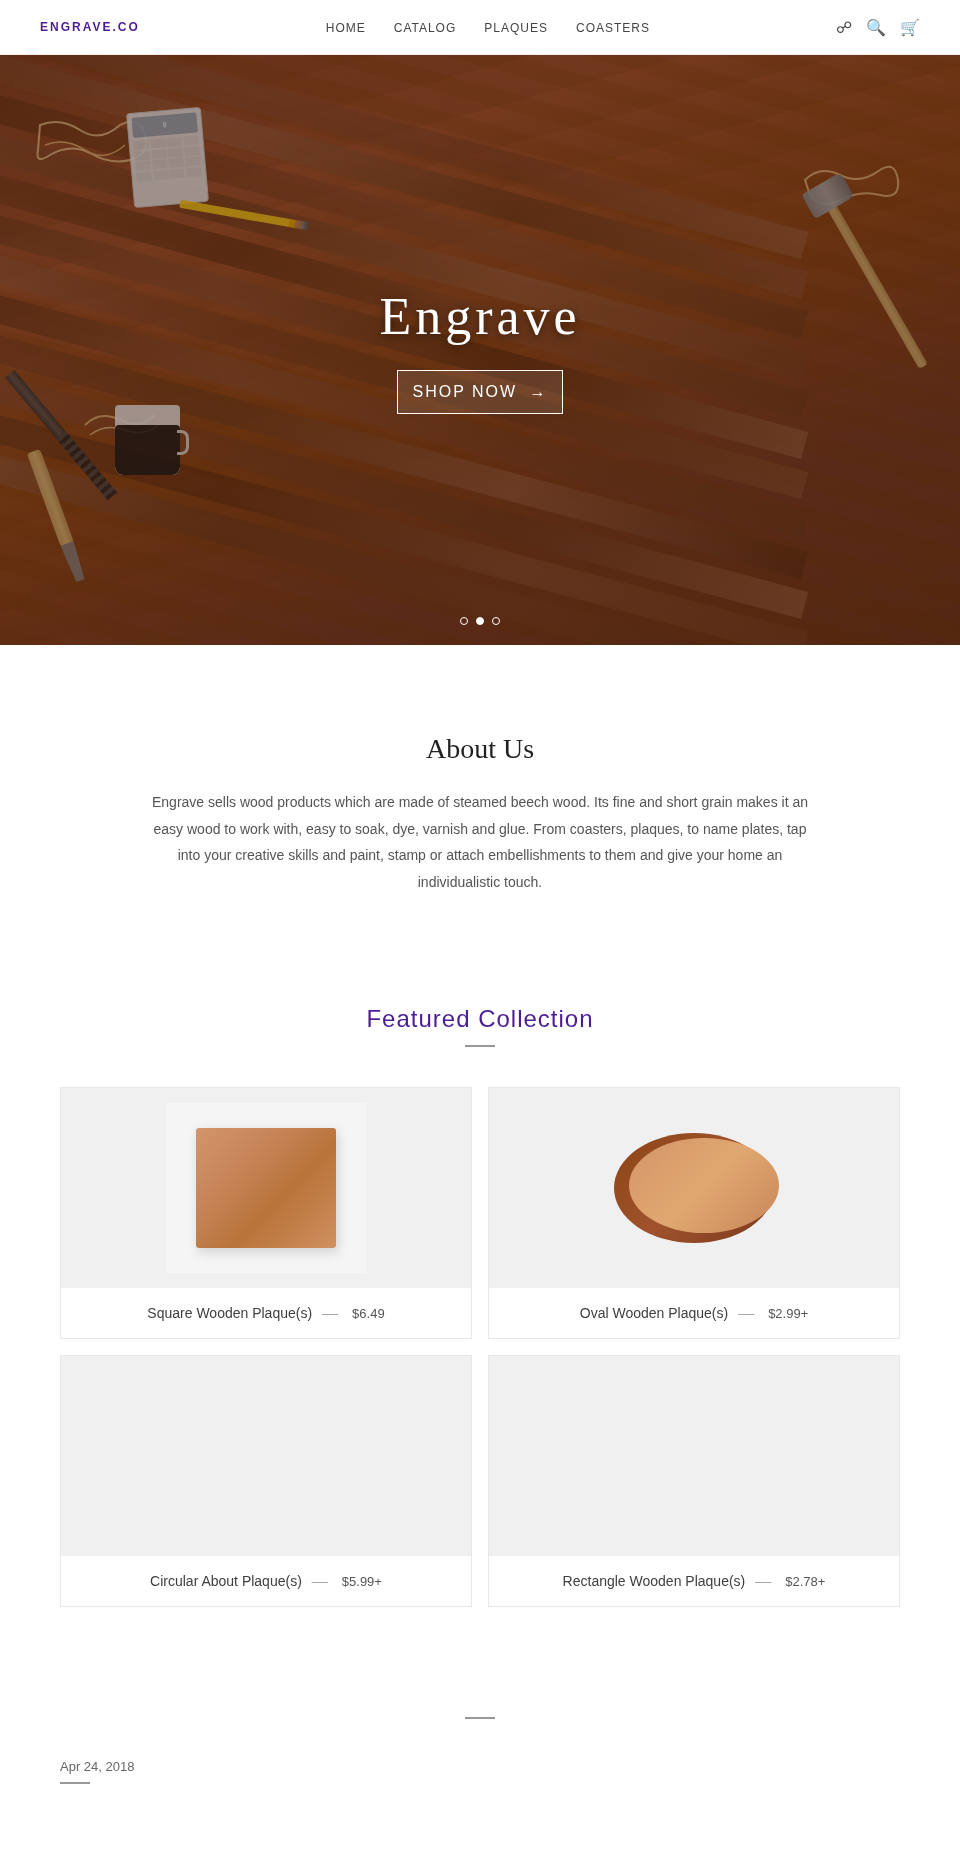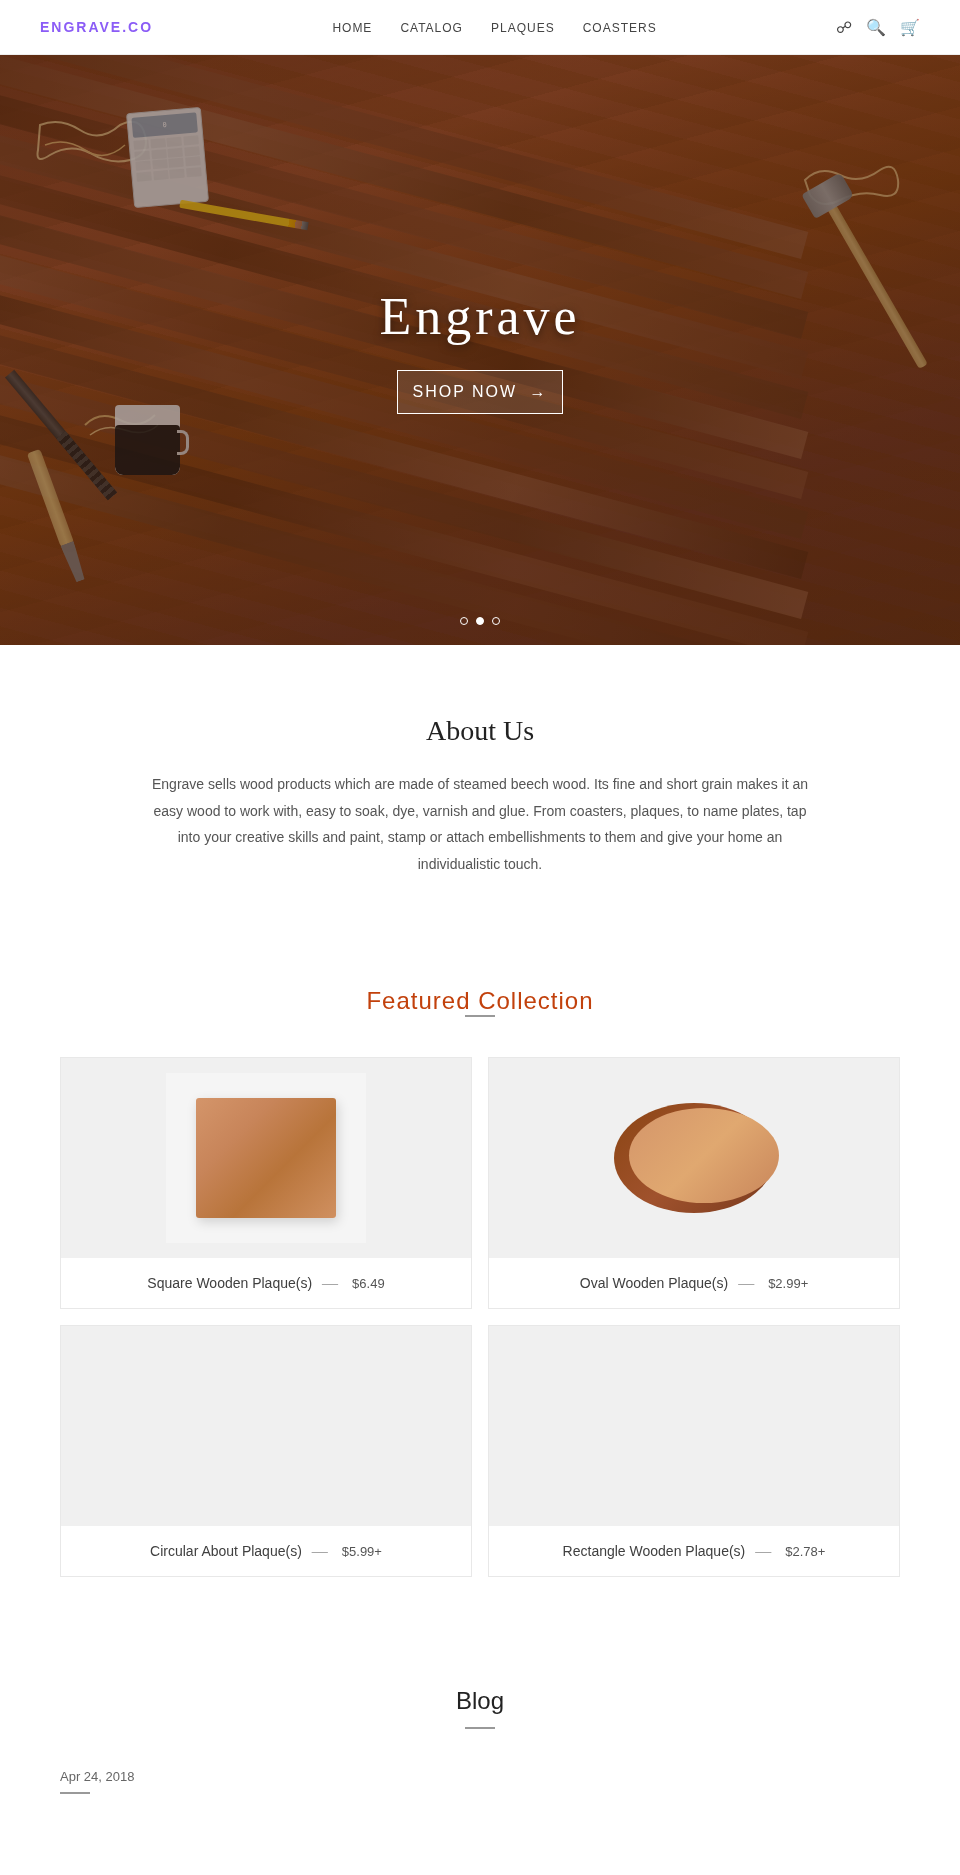--- a/index.html
+++ b/index.html
@@ -4,21 +4,21 @@
   <style>
     * { margin: 0; padding: 0; box-sizing: border-box; }
     body { font-family: 'Georgia', serif; color: #333; background: #fff; width: 960px; }
 
     
     nav {
       display: flex; align-items: center; justify-content: space-between;
       padding: 0 40px; height: 55px; background: #fff;
       border-bottom: 1px solid #eee; position: relative; z-index: 10;
     }
-    .nav-logo { font-size: 14px; letter-spacing: 2px; font-weight: 600; color: #8b5cf6; font-family: sans-serif; }
+    .nav-logo { font-size: 12px; letter-spacing: 2px; font-weight: 600; color: #4c1d95; font-family: sans-serif; }
     .nav-links { display: flex; gap: 28px; list-style: none; }
     .nav-links li a { text-decoration: none; color: #444; font-size: 12px; letter-spacing: 1px; font-family: sans-serif; text-transform: uppercase; }
     .nav-icons { display: flex; gap: 14px; align-items: center; }
     .nav-icon { font-size: 16px; cursor: pointer; color: #444; }
 
     
     .hero {
       position: relative; width: 100%; height: 590px;
       background: linear-gradient(135deg, #6b3a2a 0%, #8b4513 30%, #a0522d 50%, #7a3b1e 70%, #5c2e14 100%);
       overflow: hidden; display: flex; align-items: center; justify-content: center;
@@ -38,26 +38,26 @@
       letter-spacing: 2px; font-family: sans-serif; text-transform: uppercase;
       background: rgba(255,255,255,0.1); cursor: pointer;
     }
     .hero-arrow { display: inline-block; margin-left: 6px; }
     .carousel-dots { position: absolute; bottom: 20px; left: 50%; transform: translateX(-50%); display: flex; gap: 8px; z-index: 5; }
     .dot { width: 8px; height: 8px; border-radius: 50%; border: 1px solid #fff; background: transparent; cursor: pointer; }
     .dot.active { background: #fff; }
 
     
     .about-section { padding: 70px 120px; text-align: center; }
-    .about-title { font-size: 28px; font-weight: 400; margin-bottom: 24px; color: #222; }
+    .about-title { font-size: 28px; font-weight: 400; margin-bottom: 24px; color: #222; margin-top: 18px; }
     .about-text { font-size: 14px; line-height: 1.9; color: #555; max-width: 660px; margin: 0 auto; font-family: sans-serif; }
 
     
     .featured-section { padding: 40px 60px 60px; text-align: center; }
-    .featured-title { font-size: 24px; font-weight: 400; color: #c2410c; letter-spacing: 1px; font-family: sans-serif; }
+    .featured-title { font-size: 24px; font-weight: 400; margin-bottom: 12px; color: #4c1d95; letter-spacing: 1px; font-family: sans-serif; }
     .section-divider { width: 30px; height: 2px; background: #999; margin: 0 auto 40px; }
     .products-grid { display: grid; grid-template-columns: 1fr 1fr; gap: 16px; }
     .product-card { background: #fff; border: 1px solid #e8e8e8; overflow: hidden; cursor: pointer; }
     .product-img {
       width: 100%; height: 200px; background: #f0f0f0;
       display: flex; align-items: center; justify-content: center; overflow: hidden;
     }
     .product-img-inner { position: relative; display: flex; align-items: center; justify-content: center; width: 100%; height: 100%; }
     
     .img-square-plaque {
@@ -272,19 +272,18 @@
         <span class="product-name">Rectangle Wooden Plaque(s)</span>
         <span class="product-separator">—</span>
         <span class="product-price">$2.78+</span>
       </div>
     </div>
 
   </div>
 </section>
 
 <section class="blog-section">
-  <h2 class="blog-title">Blog</h2>
   <div class="section-divider"></div>
   <div style="text-align:left;">
     <div class="blog-date">Apr 24, 2018</div>
     <div class="blog-divider-small"></div>
   </div>
 </section>
 
 </body></html>

